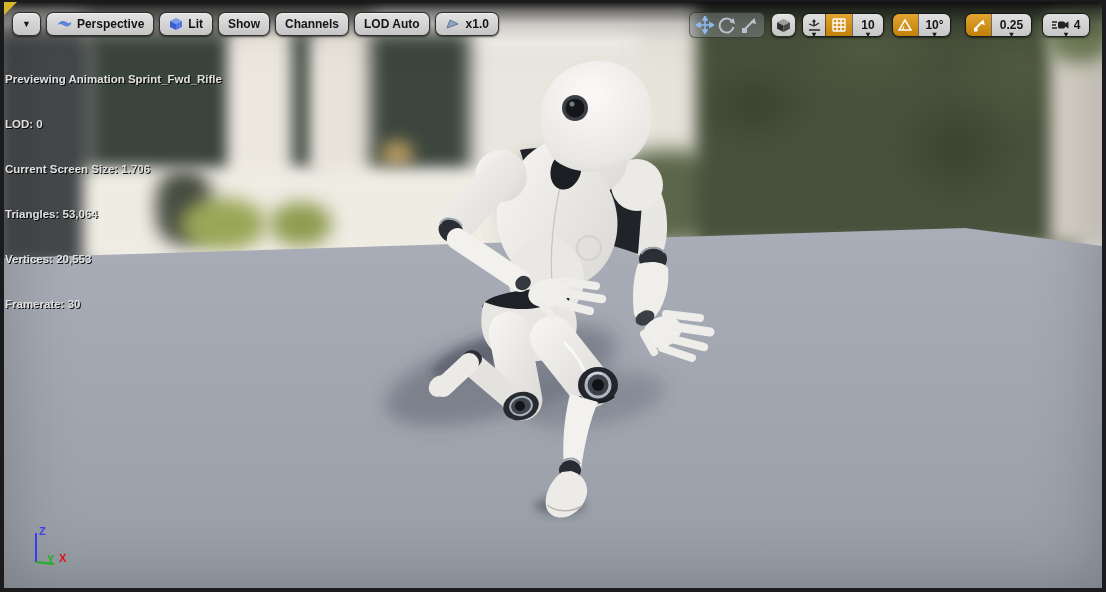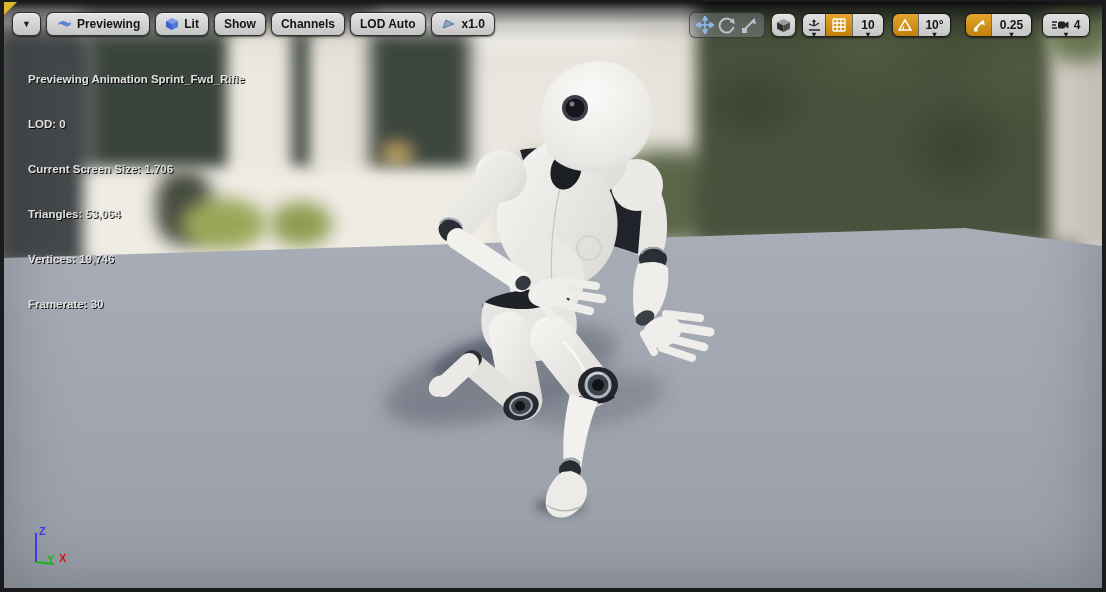--- a/index.html
+++ b/index.html
@@ -64,21 +64,21 @@
     background:linear-gradient(#e0e0e0,#c6c6c6);font-size:12px;font-weight:bold;color:#141414;}
   .seg + .seg{border-left:1px solid rgba(20,20,20,.55);text-align:center;}
   .seg.orange{background:linear-gradient(#e3a52f,#c08009);}
   .seg .car{position:absolute;bottom:-3px;left:50%;transform:translateX(-50%);
     font-size:8px;color:#1a1a1a;}
   .xgrp{display:flex;align-items:center;gap:4px;height:24px;padding:0 6px;border-radius:6px;
     background:rgba(150,156,162,.38);border:1px solid rgba(25,25,25,.55);}
   .gap6{width:6px;} .gap8{width:8px;} .gap14{width:14px;} .gap10{width:10px;}
 
   
-  .stats{position:absolute;left:24px;top:40px;font-size:11.5px;font-weight:bold;
+  .stats{position:absolute;left:1px;top:40px;font-size:11.5px;font-weight:bold;
     color:#e0e0e0;line-height:15px;text-shadow:1px 1px 0 rgba(0,0,0,.9);white-space:pre;}
 
   .axis{position:absolute;left:24px;top:518px;}
 
   .corner-flag{position:absolute;left:0;top:0;width:13px;height:13px;background:#d9b72b;
     clip-path:polygon(0 0,100% 0,0 100%);z-index:50;}
 </style>
 </head>
 <body>
 
@@ -209,21 +209,21 @@
   <div class="top-grad"></div>
 
   <div class="tb-left">
     <div class="btn">
       <span class="car">▼</span>
     </div>
     <div class="btn">
       <svg width="16" height="12" viewBox="0 0 16 12">
         <path d="M1,8 C3,3 7,2 10,4 C13,6 15,5 15,3 L15,6 C13,9 10,9 7,7 C4,5 2,6 1,8 Z" fill="#5b82d8"></path>
       </svg>
-      <span>Previewing</span>
+      <span>Perspective</span>
     </div>
     <div class="btn">
       <svg width="14" height="14" viewBox="0 0 14 14">
         <path d="M7,1 L13,4 L7,7 L1,4 Z" fill="#7c9ae8"></path>
         <path d="M1,4 L7,7 L7,13 L1,10 Z" fill="#3c5fd0"></path>
         <path d="M13,4 L7,7 L7,13 L13,10 Z" fill="#5577e0"></path>
       </svg>
       <span>Lit</span>
     </div>
     <div class="btn">
@@ -347,21 +347,21 @@
         <span class="car">▾</span>
       </div>
     </div>
   </div>
 
   <div class="stats">
     <div>Previewing Animation Sprint_Fwd_Rifle</div>
     <div>LOD: 0</div>
     <div>Current Screen Size: 1.706</div>
     <div>Triangles: 53,064</div>
-    <div>Vertices: 19,746</div>
+    <div>Vertices: 20,553</div>
     <div>Framerate: 30</div>
   </div>
 
   <svg class="axis" width="60" height="56" viewBox="0 0 60 56">
     <line x1="8" y1="42" x2="8" y2="13" stroke="#3a3af0" stroke-width="2"></line>
     <line x1="8" y1="42" x2="26" y2="44" stroke="#1db21d" stroke-width="2"></line>
     <text x="11" y="15" fill="#3a3af0" font-size="11" font-weight="bold">Z</text>
     <text x="19" y="43" fill="#1db21d" font-size="11" font-weight="bold">Y</text>
     <text x="31" y="42" fill="#e01010" font-size="11" font-weight="bold">X</text>
   </svg>

